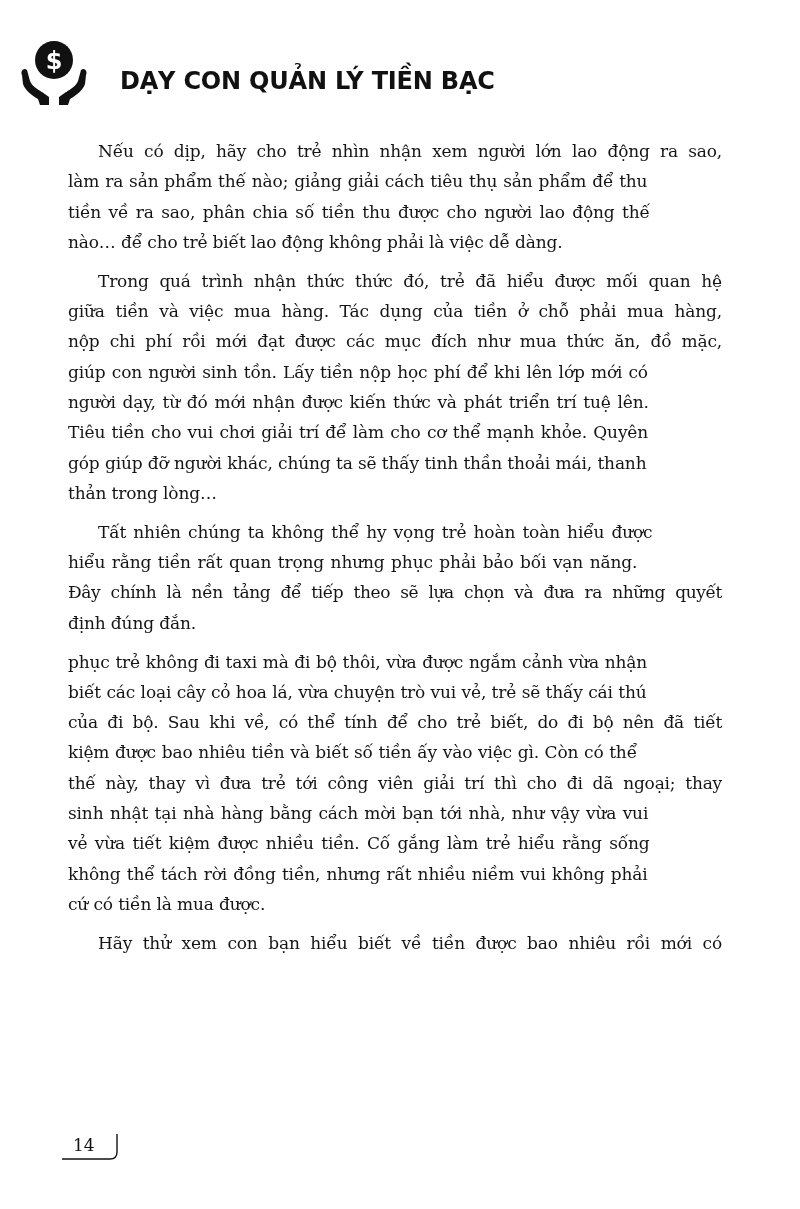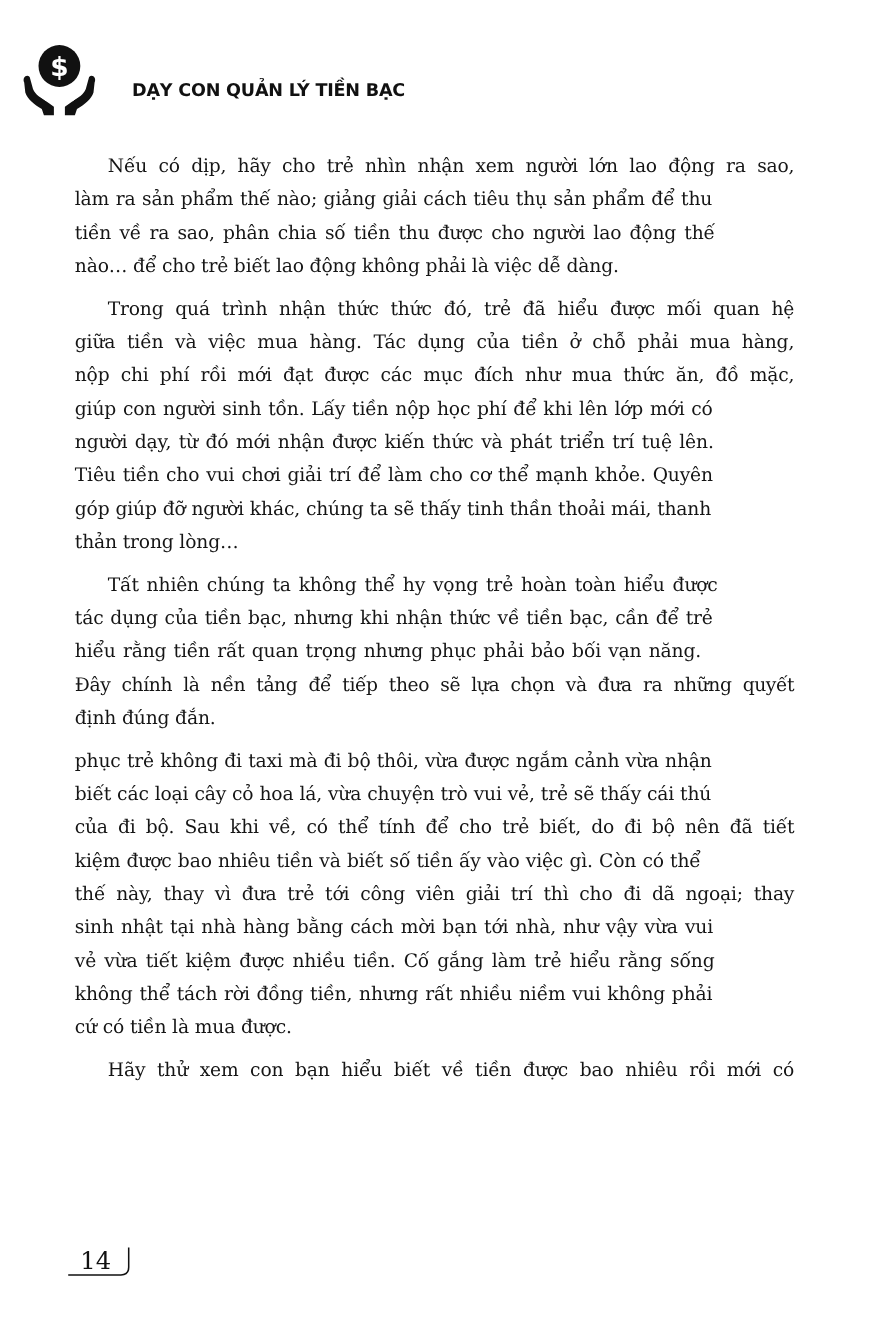--- a/index.html
+++ b/index.html
@@ -25,21 +25,21 @@
     .header-icon {
       width: 72px;
       height: 68px;
       display: block;
     }
     .header-title {
       margin-left: 30px;
       margin-top: 20px;
       font-family: "DejaVu Sans", sans-serif;
       font-weight: bold;
-      font-size: 16px;
+      font-size: 24px;
       letter-spacing: -0.2px;
       color: #111;
     }
     .body-text {
       position: absolute;
       left: 68px;
       top: 136px;
       width: 654px;
       font-family: "DejaVu Serif", serif;
       font-size: 17px;
@@ -71,21 +71,21 @@
       left: 60px;
       top: 1132px;
       width: 110px;
       height: 30px;
     }
     .page-number {
       position: absolute;
       left: 13px;
       top: 3px;
       font-family: "DejaVu Serif", serif;
-      font-size: 22px;
+      font-size: 17px;
       color: #111;
     }
     .page-bracket {
       position: absolute;
       left: 0;
       top: 0;
     }
   </style>
 </head>
 <body>
@@ -116,21 +116,20 @@
     <span class="line" style="transform-origin: left center; display: block; letter-spacing: -0.151184px;">giữa tiền và việc mua hàng. Tác dụng của tiền ở chỗ phải mua hàng,</span>
     <span class="line" style="transform-origin: left center; display: block; letter-spacing: -0.202794px;">nộp chi phí rồi mới đạt được các mục đích như mua thức ăn, đồ mặc,</span>
     <span class="line" style="word-spacing: 0.957292px; text-align-last: left;">giúp con người sinh tồn. Lấy tiền nộp học phí để khi lên lớp mới có</span>
     <span class="line" style="word-spacing: 1.5625px; text-align-last: left;">người dạy, từ đó mới nhận được kiến thức và phát triển trí tuệ lên.</span>
     <span class="line" style="word-spacing: 1.09933px; text-align-last: left;">Tiêu tiền cho vui chơi giải trí để làm cho cơ thể mạnh khỏe. Quyên</span>
     <span class="line" style="word-spacing: 0.125px; text-align-last: left;">góp giúp đỡ người khác, chúng ta sẽ thấy tinh thần thoải mái, thanh</span>
     <span class="line last" style="white-space: nowrap;">thản trong lòng…</span>
   </p>
   <p class="para">
     <span class="line first" style="word-spacing: 1.90365px; text-align-last: left;">Tất nhiên chúng ta không thể hy vọng trẻ hoàn toàn hiểu được</span>
-    <span class="line" style="word-spacing: 1.02009px; text-align-last: left;">tác dụng của tiền bạc, nhưng khi nhận thức về tiền bạc, cần để trẻ</span>
     <span class="line" style="word-spacing: 1.30208px; text-align-last: left;">hiểu rằng tiền rất quan trọng nhưng phục phải bảo bối vạn năng.</span>
     <span class="line" style="transform-origin: left center; display: block; letter-spacing: -0.381388px;">Đây chính là nền tảng để tiếp theo sẽ lựa chọn và đưa ra những quyết</span>
     <span class="line last" style="white-space: nowrap;">định đúng đắn.</span>
   </p>
   <p class="para">
     <span class="line" style="word-spacing: 0.430804px; text-align-last: left;">phục trẻ không đi taxi mà đi bộ thôi, vừa được ngắm cảnh vừa nhận</span>
     <span class="line" style="word-spacing: 0.188477px; text-align-last: left;">biết các loại cây cỏ hoa lá, vừa chuyện trò vui vẻ, trẻ sẽ thấy cái thú</span>
     <span class="line" style="transform-origin: left center; display: block; letter-spacing: -0.242882px;">của đi bộ. Sau khi về, có thể tính để cho trẻ biết, do đi bộ nên đã tiết</span>
     <span class="line" style="word-spacing: 0.434375px; text-align-last: left;">kiệm được bao nhiêu tiền và biết số tiền ấy vào việc gì. Còn có thể</span>
     <span class="line" style="transform-origin: left center; display: block; letter-spacing: -0.204366px;">thế này, thay vì đưa trẻ tới công viên giải trí thì cho đi dã ngoại; thay</span>

